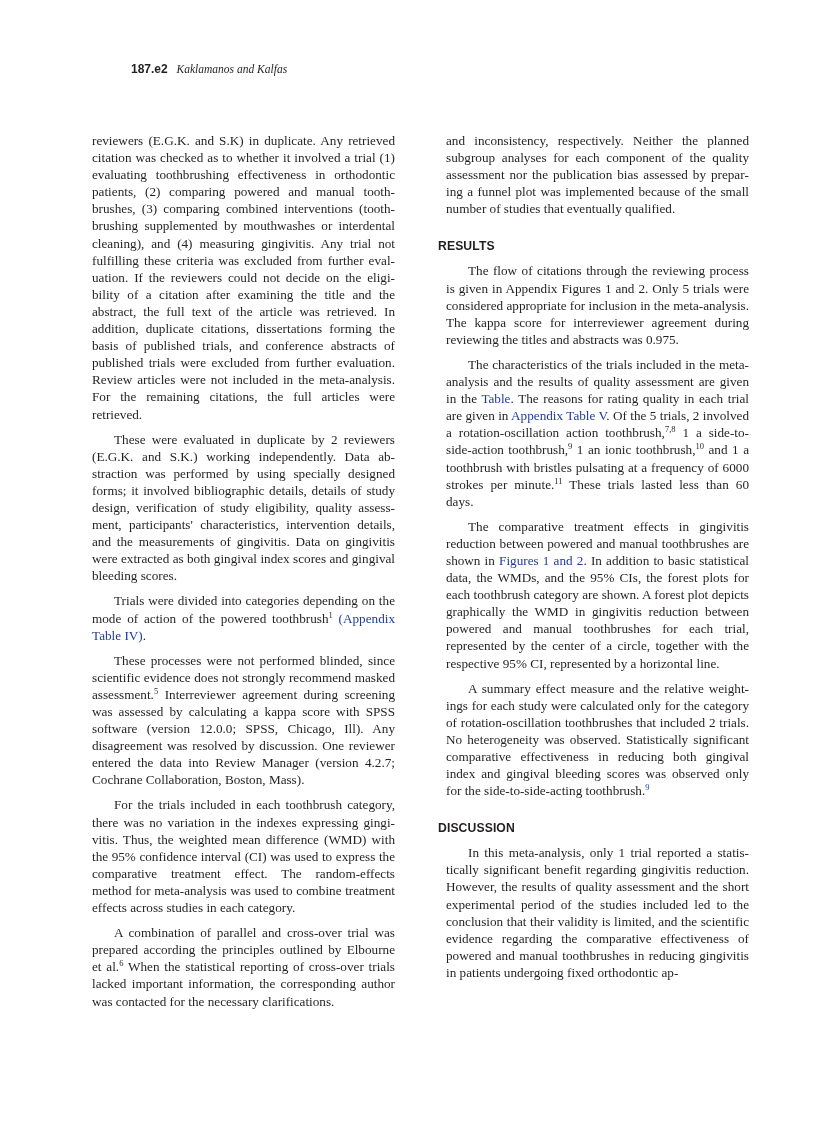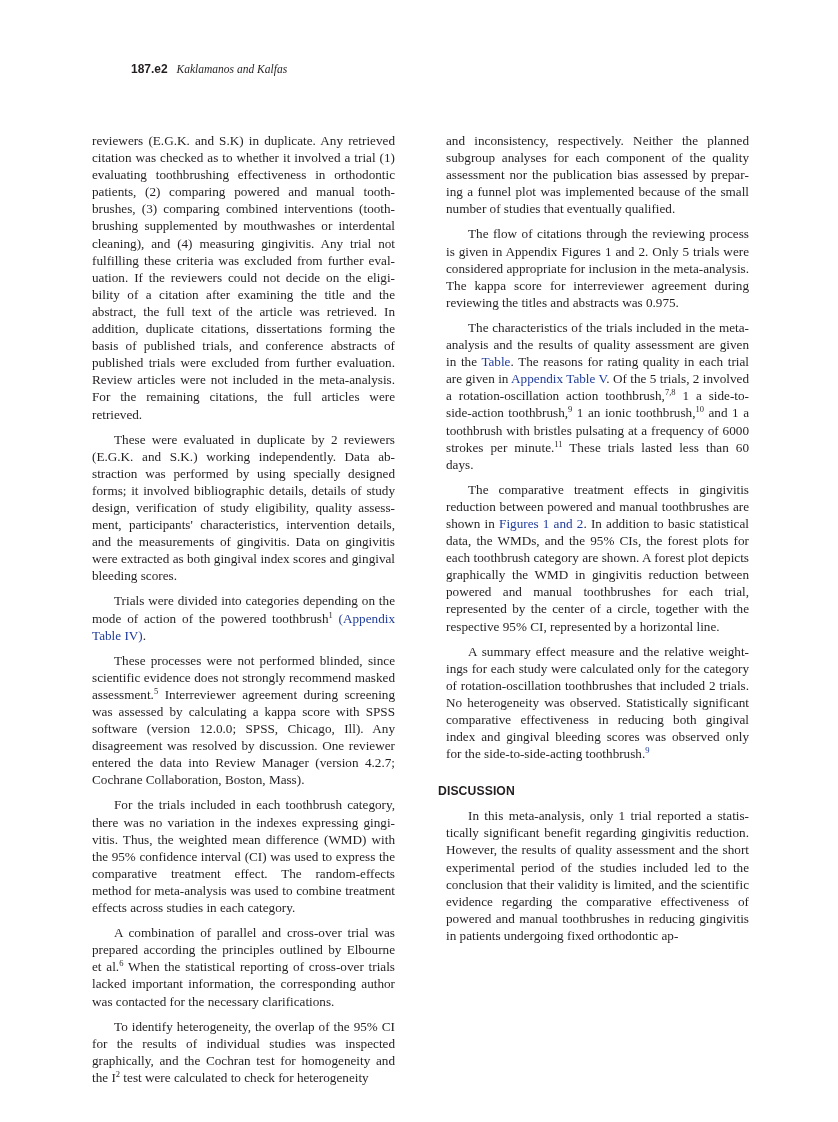--- a/index.html
+++ b/index.html
@@ -28,24 +28,24 @@
   </div>
 </div>
 
 <div class="col col-left">
   <p>reviewers (E.G.K. and S.K) in duplicate. Any retrieved citation was checked as to whether it involved a trial (1) evaluating toothbrushing effectiveness in orthodontic patients, (2) comparing powered and manual tooth­brushes, (3) comparing combined interventions (tooth­brushing supplemented by mouthwashes or interdental cleaning), and (4) measuring gingivitis. Any trial not fulfilling these criteria was excluded from further eval­uation. If the reviewers could not decide on the eligi­bility of a citation after examining the title and the abstract, the full text of the article was retrieved. In addition, duplicate citations, dissertations forming the basis of published trials, and conference abstracts of published trials were excluded from further evaluation. Review articles were not included in the meta-analysis. For the remaining citations, the full articles were retrieved.</p>
   <p class="ind">These were evaluated in duplicate by 2 reviewers (E.G.K. and S.K.) working independently. Data ab­straction was performed by using specially designed forms; it involved bibliographic details, details of study design, verification of study eligibility, quality assess­ment, participants' characteristics, intervention details, and the measurements of gingivitis. Data on gingivitis were extracted as both gingival index scores and gingival bleeding scores.</p>
   <p class="ind"><span>Trials were divided into categories depending on the mode of action of the powered toothbrush</span><sup>1</sup> <span class="link">(Appen­dix Table IV)</span><span>.</span></p>
   <p class="ind"><span>These processes were not performed blinded, since scientific evidence does not strongly recommend masked assessment.</span><sup>5</sup><span> Interreviewer agreement during screening was assessed by calculating a kappa score with SPSS software (version 12.0.0; SPSS, Chicago, Ill). Any disagreement was resolved by discussion. One reviewer entered the data into Review Manager (ver­sion 4.2.7; Cochrane Collaboration, Boston, Mass).</span></p>
   <p class="ind">For the trials included in each toothbrush category, there was no variation in the indexes expressing gingi­vitis. Thus, the weighted mean difference (WMD) with the 95% confidence interval (CI) was used to express the comparative treatment effect. The random-effects method for meta-analysis was used to combine treat­ment effects across studies in each category.</p>
   <p class="ind"><span>A combination of parallel and cross-over trial was prepared according the principles outlined by Elbourne et al.</span><sup>6</sup><span> When the statistical reporting of cross-over trials lacked important information, the corresponding author was contacted for the necessary clarifications.</span></p>
-  <p class="ind"><span>To identify heterogeneity, the overlap of the 95% CI for the results of individual studies was inspected graphically, and the Cochran test for homogeneity and the I</span><sup>2</sup><span> test were calculated to check for heterogeneity</span></p>
 </div>
 
 <div class="col col-right">
   <p>and inconsistency, respectively. Neither the planned subgroup analyses for each component of the quality assessment nor the publication bias assessed by prepar­ing a funnel plot was implemented because of the small number of studies that eventually qualified.</p>
+  <h2>RESULTS</h2>
   <p class="ind">The flow of citations through the reviewing process is given in Appendix Figures 1 and 2. Only 5 trials were considered appropriate for inclusion in the meta-anal­ysis. The kappa score for interreviewer agreement during reviewing the titles and abstracts was 0.975.</p>
   <p class="ind"><span>The characteristics of the trials included in the meta-analysis and the results of quality assessment are given in the </span><span class="link">Table</span><span>. The reasons for rating quality in each trial are given in </span><span class="link">Appendix Table V</span><span>. Of the 5 trials, 2 involved a rotation-oscillation action tooth­brush,</span><sup>7,8</sup><span> 1 a side-to-side-action toothbrush,</span><sup>9</sup><span> 1 an ionic toothbrush,</span><sup>10</sup><span> and 1 a toothbrush with bristles pulsating at a frequency of 6000 strokes per minute.</span><sup>11</sup><span> These trials lasted less than 60 days.</span></p>
   <p class="ind"><span>The comparative treatment effects in gingivitis reduction between powered and manual toothbrushes are shown in </span><span class="link">Figures 1 and 2</span><span>. In addition to basic statistical data, the WMDs, and the 95% CIs, the forest plots for each toothbrush category are shown. A forest plot depicts graphically the WMD in gingivitis reduc­tion between powered and manual toothbrushes for each trial, represented by the center of a circle, together with the respective 95% CI, represented by a horizontal line.</span></p>
   <p class="ind"><span>A summary effect measure and the relative weight­ings for each study were calculated only for the category of rotation-oscillation toothbrushes that in­cluded 2 trials. No heterogeneity was observed. Statis­tically significant comparative effectiveness in reduc­ing both gingival index and gingival bleeding scores was observed only for the side-to-side-acting tooth­brush.</span><sup class="link">9</sup></p>
   <h2>DISCUSSION</h2>
   <p class="ind">In this meta-analysis, only 1 trial reported a statis­tically significant benefit regarding gingivitis reduction. However, the results of quality assessment and the short experimental period of the studies included led to the conclusion that their validity is limited, and the scientific evidence regarding the comparative effective­ness of powered and manual toothbrushes in reducing gingivitis in patients undergoing fixed orthodontic ap-</p>
 </div>
 
 </body></html>

